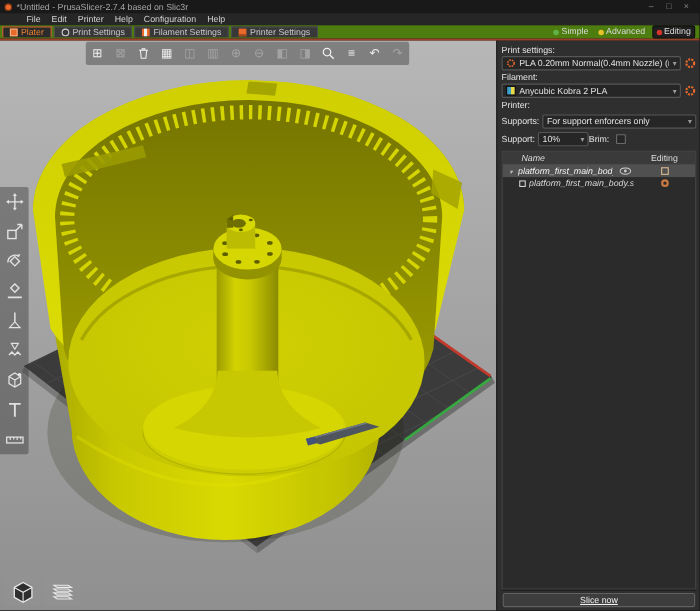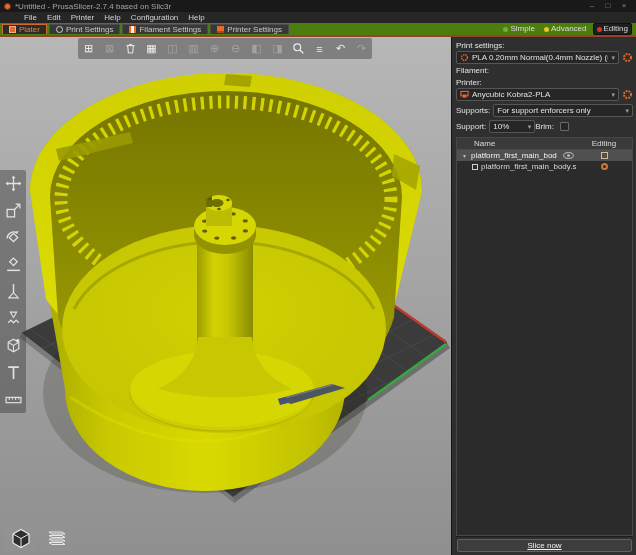--- a/index.html
+++ b/index.html
@@ -70,21 +70,21 @@
   .inlinerow .plabel { margin:0 3px 0 0;text-align:center; }
   .combo.small { flex:none; width:46px; }
   .checkbox { width:9px; height:9px; background:#262626; border:1px solid #6a6a6a;
               border-radius:1px; margin-left:3px; }
   .brim { margin-left:10px; }
   
   .objlist { flex:1; border:1px solid #474747; margin-top:4px; background:#2b2b2b;
              display:flex; flex-direction:column; overflow:hidden; }
   .lhead { height:12px; background:#3a3a3a; border-bottom:1px solid #4a4a4a;
            display:flex; align-items:center; color:#dcdcdc; }
-  .namecell { flex:1; padding-left:17px; min-width:0; display:flex; align-items:center; }
+  .namecell { flex:1; padding-left:17px; min-width:0; display:flex; align-items:center;font-style:italic; }
   .editcell { width:56px; display:flex; align-items:center; justify-content:center; flex:none; }
   .orow { height:11px; display:flex; align-items:center; color:#d8d8d8; }
   .orow.selected { background:#505050; color:#f2f2f2; }
   .orow .namecell { padding-left:4px; gap:3px; }
   .orow .namecell.indent { padding-left:15px; }
   .rowcaret { color:#bbbbbb; font-size:6px; width:7px; flex:none; text-align:center; }
   .rowlbl { overflow:hidden; white-space:nowrap; }
   .sq-icon { width:6px; height:6px; border:1px solid #d0d0d0; flex:none; }
   .ring-icon { width:6px; height:6px; border:1.5px solid #c87840; border-radius:50%; flex:none; }
   .box-icon { width:6px; height:6px; border:1.5px solid #c87840; flex:none; }
@@ -379,37 +379,34 @@
         <span class="caret">▾</span>
       </div>
       <span class="cogbtn">
         <svg width="11" height="11" viewBox="0 0 10 10">
           <circle cx="5" cy="5" r="3.2" stroke="#e8692a" stroke-width="1.8" fill="none" stroke-dasharray="1.6 1"></circle>
         </svg>
       </span>
     </div>
 
     <div class="plabel">Filament:</div>
-
-    <div class="plabel">Printer:</div>
     <div class="comborow">
       <div class="combo">
-        <svg class="leadicon" viewBox="0 0 10 10">
-          <rect x="1" y="1.5" width="8" height="5" stroke="#e8692a" stroke-width="1.2" fill="none"></rect>
-          <rect x="3" y="5" width="4" height="3.5" fill="#e8692a"></rect>
-        </svg>
-        <span class="val">Anycubic Kobra2-PLA</span>
+        <span class="leadicon li-filament"></span>
+        <span class="val">Anycubic Kobra 2 PLA</span>
         <span class="caret">▾</span>
       </div>
       <span class="cogbtn">
         <svg width="11" height="11" viewBox="0 0 10 10">
           <circle cx="5" cy="5" r="3.2" stroke="#e8692a" stroke-width="1.8" fill="none" stroke-dasharray="1.6 1"></circle>
         </svg>
       </span>
     </div>
+
+    <div class="plabel">Printer:</div>
 
     <div class="inlinerow">
       <span class="plabel">Supports:</span>
       <div class="combo">
         <span class="val">For support enforcers only</span>
         <span class="caret">▾</span>
       </div>
     </div>
 
     <div class="inlinerow">

